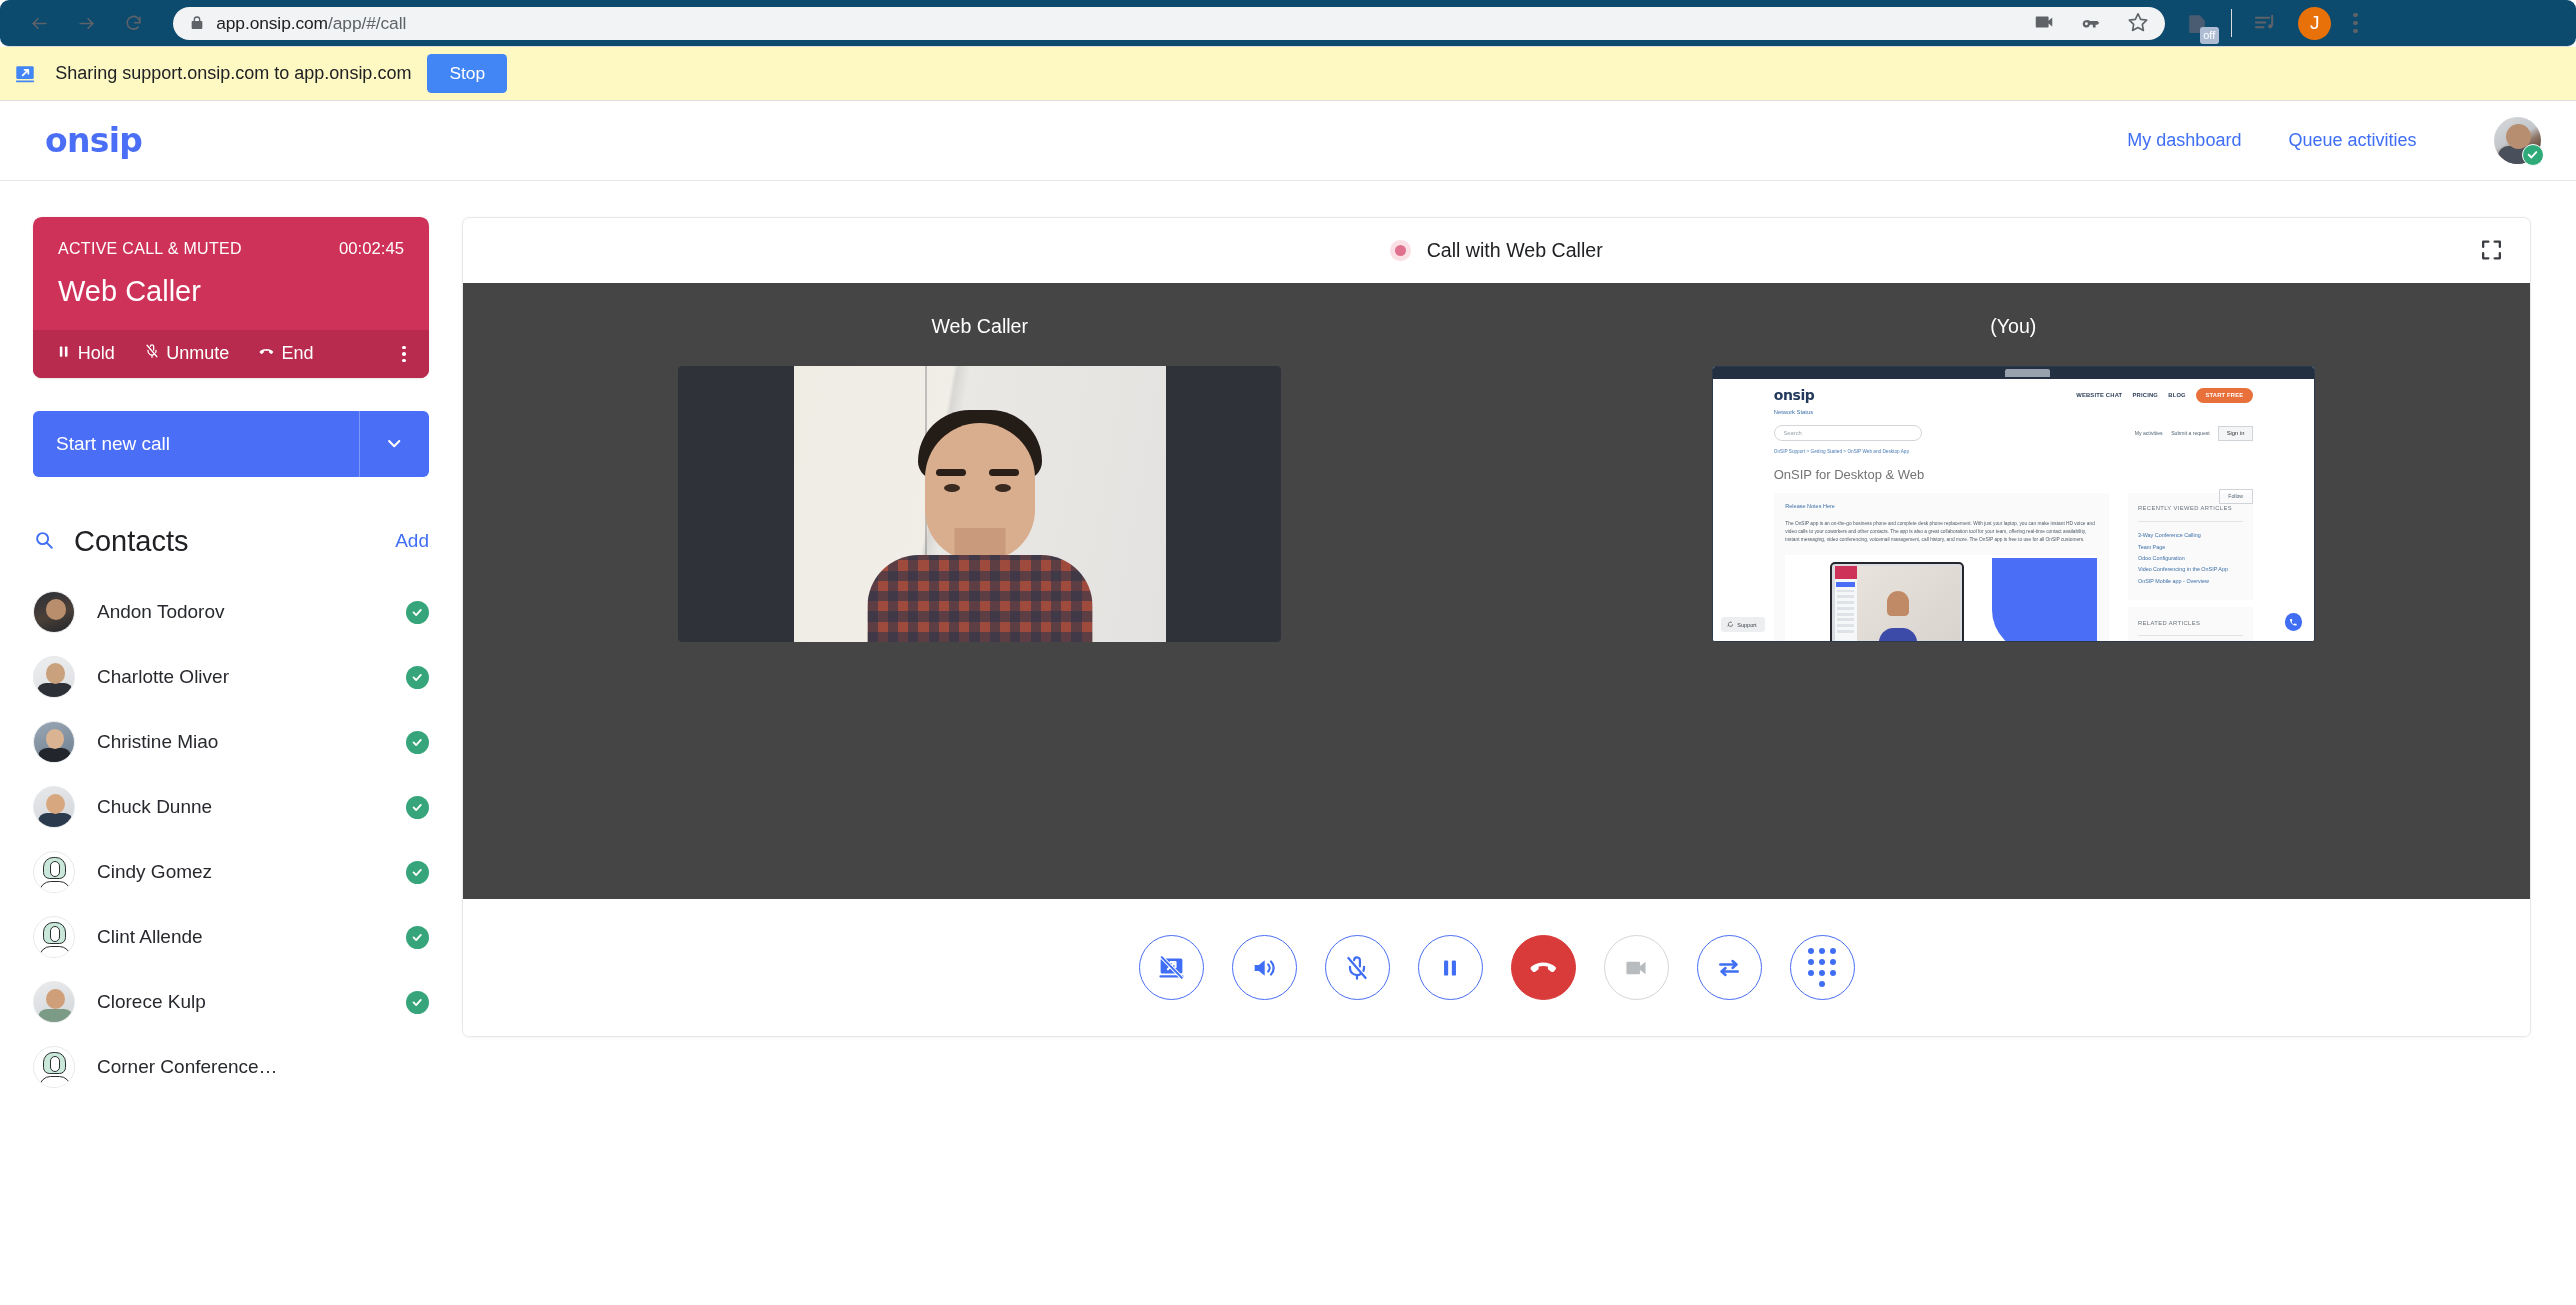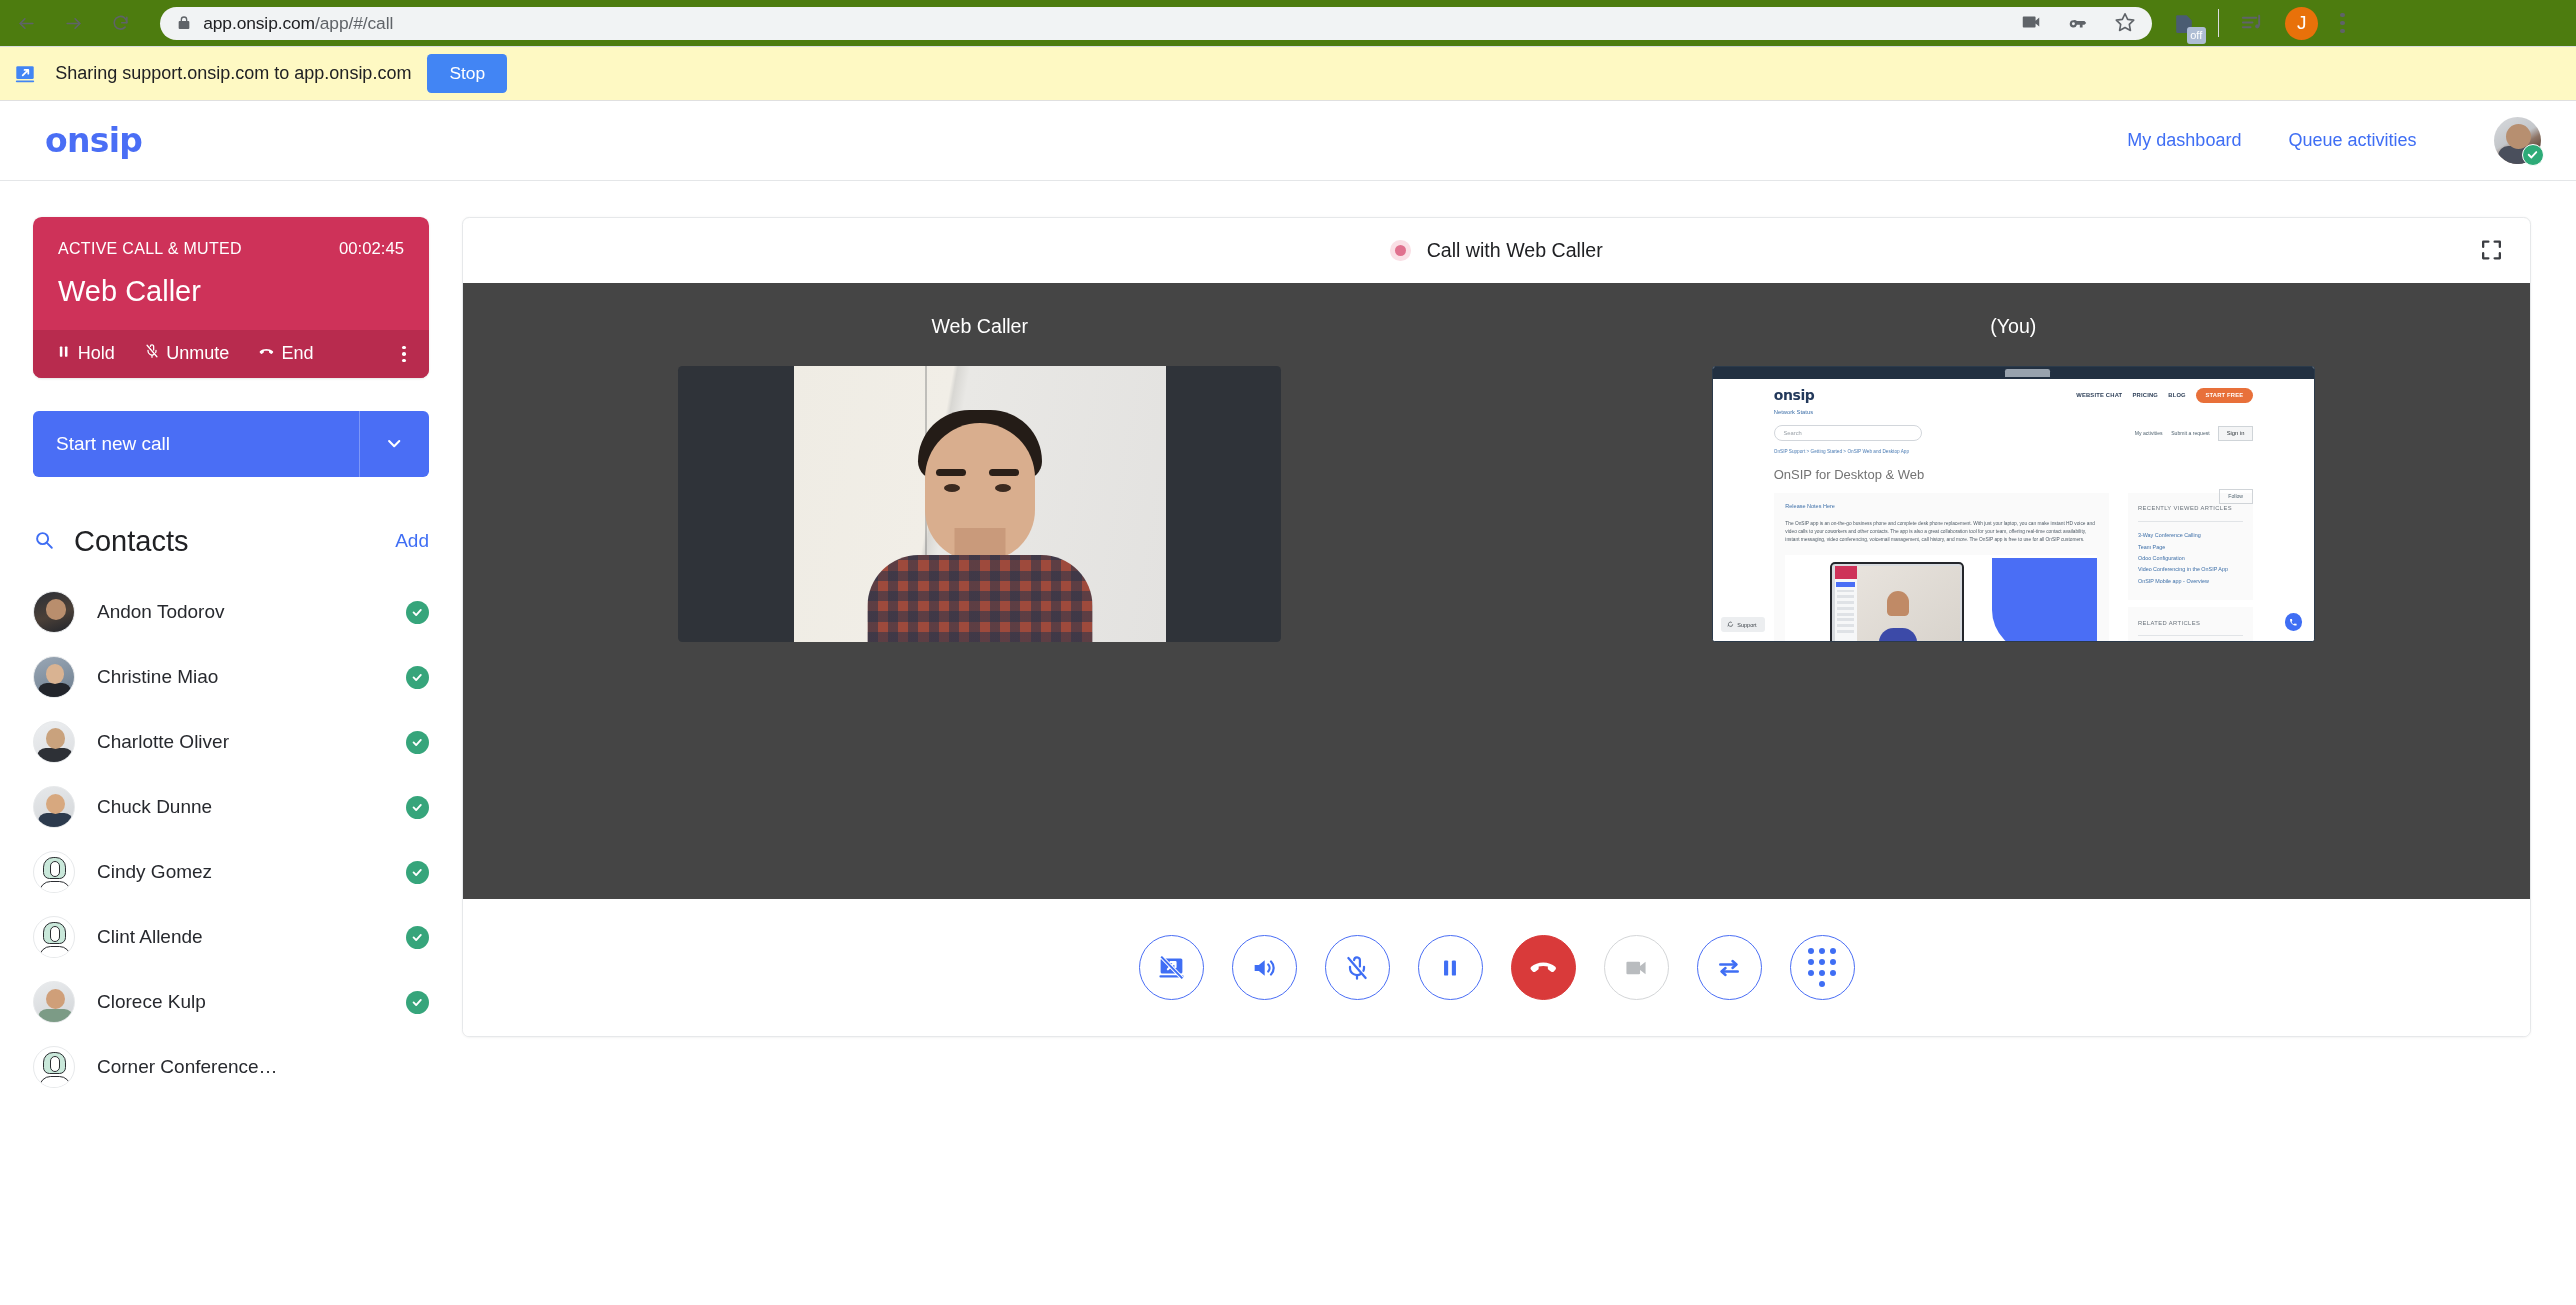--- a/index.html
+++ b/index.html
@@ -6,24 +6,25 @@
   html, body {
     width: 2576px; height: 1305px;
     background: #ffffff;
     font-family: "Liberation Sans", sans-serif;
     overflow: hidden;
   }
 
   
   .browser-bar {
     height: 47px; width: 100%;
-    background: #4d7c0f;
+    background: #0c4a6e;
     display: flex; align-items: center;
-    padding: 0 6px;
+    padding: 0 19px;
     border-bottom: 0.7px solid #dadce0;
+    border-radius: 9px;
   }
   .nav-btns { display: flex; align-items: center; gap: 5.8px; }
   .nav-btn {
     width: 41px; height: 41px;
     display: flex; align-items: center; justify-content: center;
     border-radius: 50%;
     color: #5f6368;
   }
   .nav-btn svg { display: block; }
   .omnibox {
@@ -564,32 +565,32 @@
         <span class="contact-name">Andon Todorov</span>
         <span class="contact-presence">
             <svg width="12.4" height="12.4" viewBox="0 0 24 24" fill="none" stroke="#fff" stroke-width="3.6" stroke-linecap="round" stroke-linejoin="round">
               <polyline points="5 12.5 10 17.5 19 7.5"></polyline>
             </svg>
           </span>
       </div>
 
 
       <div class="contact-row">
-        <span class="contact-av av-d"></span>
-        <span class="contact-name">Christine Miao</span>
+        <span class="contact-av av-c"></span>
+        <span class="contact-name">Charlotte Oliver</span>
         <span class="contact-presence">
             <svg width="12.4" height="12.4" viewBox="0 0 24 24" fill="none" stroke="#fff" stroke-width="3.6" stroke-linecap="round" stroke-linejoin="round">
               <polyline points="5 12.5 10 17.5 19 7.5"></polyline>
             </svg>
           </span>
       </div>
 
       <div class="contact-row">
-        <span class="contact-av av-c"></span>
-        <span class="contact-name">Charlotte Oliver</span>
+        <span class="contact-av av-d"></span>
+        <span class="contact-name">Christine Miao</span>
         <span class="contact-presence">
             <svg width="12.4" height="12.4" viewBox="0 0 24 24" fill="none" stroke="#fff" stroke-width="3.6" stroke-linecap="round" stroke-linejoin="round">
               <polyline points="5 12.5 10 17.5 19 7.5"></polyline>
             </svg>
           </span>
       </div>
 
       <div class="contact-row">
         <span class="contact-av av-e"></span>
         <span class="contact-name">Chuck Dunne</span>

